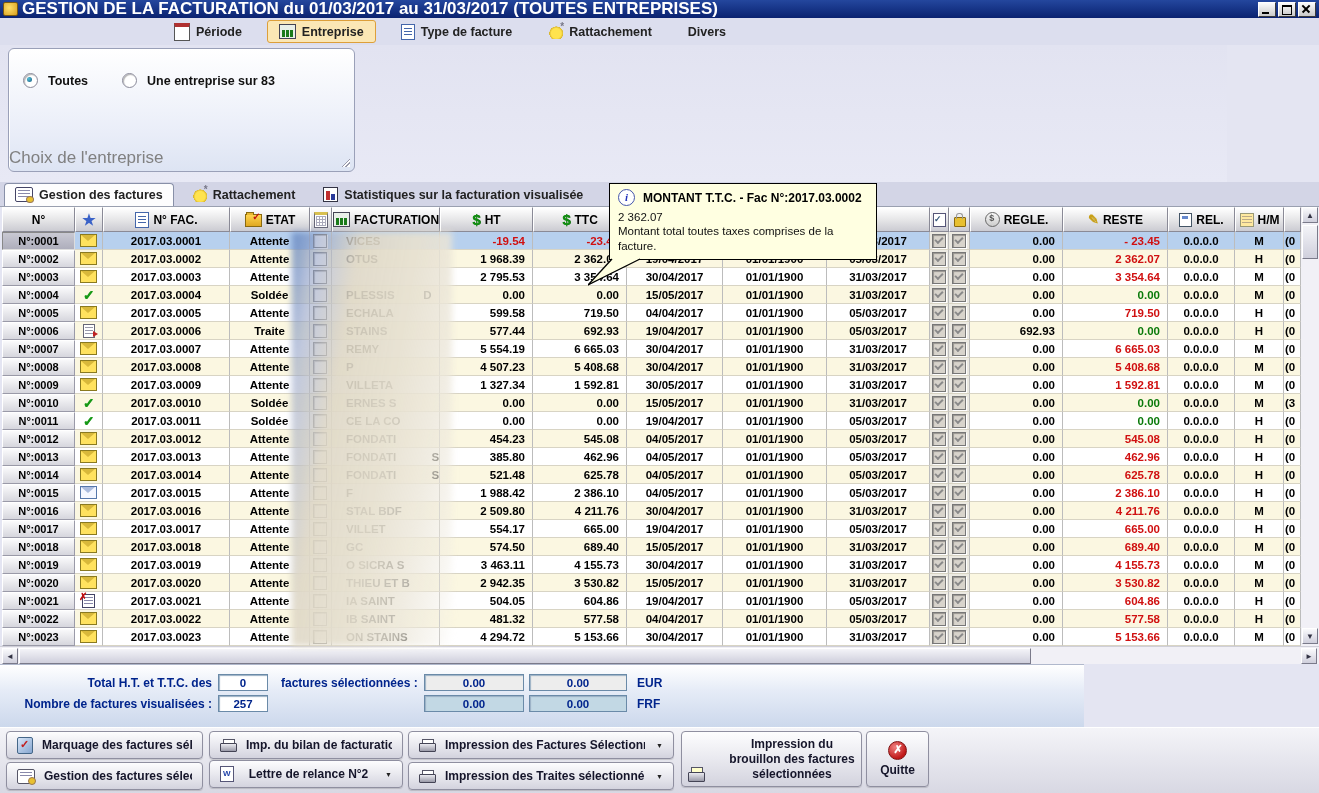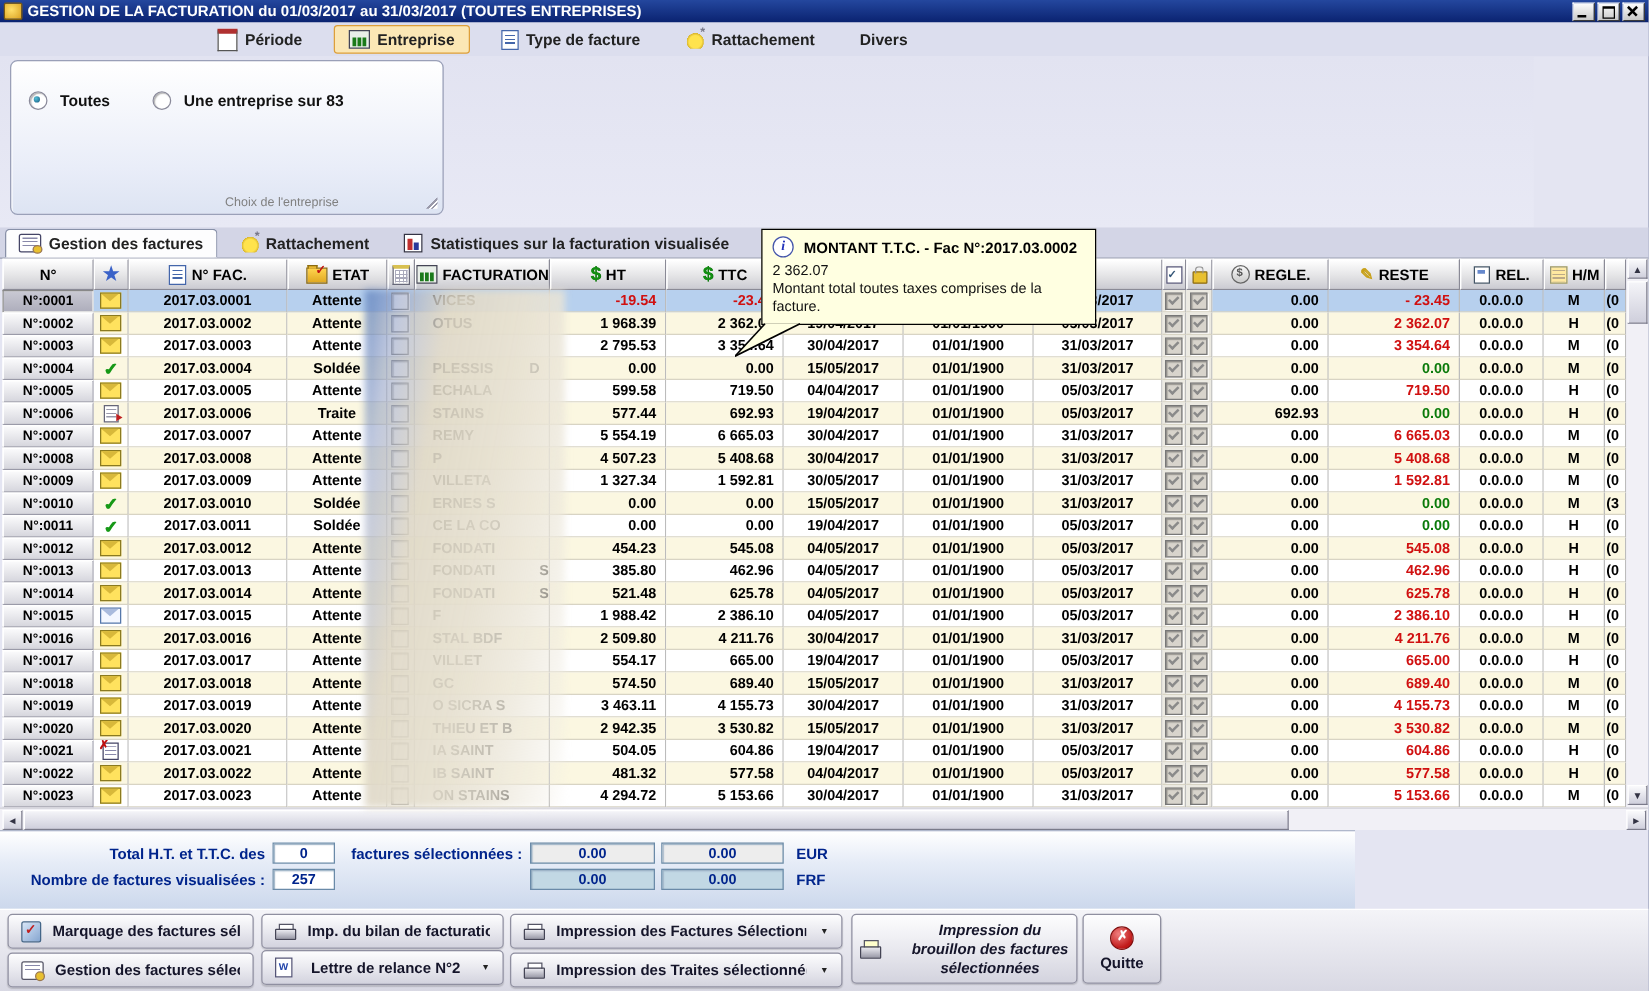--- a/index.html
+++ b/index.html
@@ -1,19 +1,19 @@
 <!DOCTYPE html>
 <html><head>
 <meta charset="utf-8">
 <style>
   html,body{margin:0;padding:0;background:#9aa0b4;}
   #win{position:relative;width:1319px;height:793px;background:#e4e5f2;font-family:"Liberation Sans",sans-serif;overflow:hidden;outline:1px solid #5a6a9a;}
   
   .titlebar{position:absolute;left:0;top:0;width:1319px;height:18px;background:linear-gradient(#24479e,#0a2270);display:flex;align-items:center;padding:0 3px;box-sizing:border-box;}
-  .titlebar .ttl{color:#fff;font-weight:bold;font-size:12px;margin-left:4px;white-space:nowrap;text-align:right;}
+  .titlebar .ttl{color:#fff;font-weight:bold;font-size:17px;margin-left:4px;white-space:nowrap;text-align:right;}
   .winbtns{margin-left:auto;display:flex;gap:2px;}
   .wbtn{width:16px;height:13px;background:linear-gradient(#fcfcfc,#c9c9c9);border:1px solid;border-color:#fff #3a3a3a #3a3a3a #fff;position:relative;}
   .g-min{position:absolute;left:3px;bottom:2px;width:7px;height:2px;background:#000;}
   .g-max{position:absolute;left:3px;top:2px;width:8px;height:7px;border:1px solid #000;border-top:2px solid #000;}
   .g-x1,.g-x2{position:absolute;left:2px;top:5px;width:10px;height:1.6px;background:#000;}
   .g-x1{transform:rotate(45deg);} .g-x2{transform:rotate(-45deg);}
   .ic-app{display:inline-block;width:13px;height:12px;background:radial-gradient(circle at 40% 40%,#ffe06a,#d9a020);border:1px solid #7a5a10;border-radius:2px;}
   
   .ic{display:inline-block;position:relative;vertical-align:middle;flex:none;line-height:1;}
   .ic-star{color:#3a62c8;font-size:15px;} .ic-dollar{color:#129012;font-size:15px;font-weight:bold;text-shadow:.5px 0 #0a600a;}
@@ -77,21 +77,21 @@
   .tabstrip{position:absolute;left:0;top:18px;width:1319px;height:27px;background:#dcdeee;display:flex;align-items:center;padding-left:163px;gap:14px;box-sizing:border-box;}
   .ftab{display:flex;align-items:center;gap:6px;padding:3px 11px;font-size:12.5px;font-weight:bold;color:#222;cursor:default;}
   .ftab.on{background:#fbe7b5;border:1px solid #dd9f3a;border-radius:3px;}
   
   .filterpanel{position:absolute;left:0;top:45px;width:1227px;height:137px;background:linear-gradient(#e2e3f1,#e8e9f5);}
   .groupbox{position:absolute;left:8px;top:3px;width:345px;height:122px;border:1px solid #9aa0b8;border-radius:6px;background:linear-gradient(#ffffff,#e9edf8 70%,#dde4f3);box-shadow:1px 1px 0 #fff inset;}
   .radrow{position:absolute;left:14px;top:24px;display:flex;align-items:center;gap:10px;}
   .radio{width:13px;height:13px;border-radius:50%;background:#fff;border:1px solid #8a8a9a;box-shadow:inset 1px 1px 1px rgba(0,0,0,.3);position:relative;}
   .radio.on::after{content:"";position:absolute;left:3px;top:3px;width:5px;height:5px;border-radius:50%;background:radial-gradient(circle at 35% 35%,#55c0d8,#155a80);}
   .radlab{font-size:12.5px;font-weight:bold;color:#111;margin-right:24px;}
-  .gcap{position:absolute;left:0;bottom:3px;width:100%;text-align:center;color:#808080;font-size:10px;margin-left:44px;}
+  .gcap{position:absolute;left:0;bottom:3px;width:100%;text-align:left;color:#808080;font-size:17px;}
   .grip{position:absolute;right:4px;bottom:4px;width:9px;height:9px;background:linear-gradient(135deg,transparent 50%,#99a 50%,#99a 60%,#fff 60%,#fff 70%,#99a 70%,#99a 80%,#fff 80%);}
   
   .viewtabs{position:absolute;left:0;top:182px;width:1319px;height:25px;background:#d3d5e6;display:flex;align-items:flex-end;padding-left:4px;gap:8px;box-sizing:border-box;border-bottom:1px solid #9aa0b0;}
   .vtab{display:flex;align-items:center;gap:6px;padding:3px 10px 4px;font-size:12.5px;font-weight:bold;color:#222;}
   .vtab.on{background:#fdfdfe;border:1px solid #8890a8;border-bottom:none;border-radius:4px 4px 0 0;}
   
   .gridwrap{position:absolute;left:2px;top:207px;width:1299px;height:439px;background:#fff;}
   .ghead,.gbody{display:grid;grid-template-columns:73px 28px 127px 80px 22px 108px 93px 94px 96px 104px 103px 19px 21px 93px 105px 67px 49px 17px;}
   .ghead{grid-auto-rows:25px;} .gbody{grid-auto-rows:18px;}
   .hc{background:linear-gradient(#ffffff,#e4e4e6 55%,#cbcbd2);border:1px solid;border-color:#fff #8a8a96 #8a8a96 #fff;display:flex;align-items:center;justify-content:center;gap:4px;font-weight:bold;font-size:12px;color:#000;overflow:hidden;box-sizing:border-box;}
@@ -903,21 +903,21 @@
     <span class="tlab" style="left:637px;top:11px;">EUR</span>
     <span class="tlab" style="left:0;top:32px;width:212px;text-align:right;">Nombre de factures visualisées :</span>
     <span class="tbox" style="left:218px;top:30px;width:50px;">257</span>
     <span class="tbox blue" style="left:424px;top:30px;width:100px;">0.00</span>
     <span class="tbox blue" style="left:529px;top:30px;width:98px;">0.00</span>
     <span class="tlab" style="left:637px;top:32px;">FRF</span>
   </div>
 
   <div class="btnpanel" id="btnpanel">
     <div class="bigbtn col" style="left:681px;top:3px;width:181px;height:56px;">
-      <span style="display:flex;align-items:center;gap:24px;font-style:italic;">
+      <span style="display:flex;align-items:flex-end;gap:24px;">
         <span class="ic ic-printdraft"></span>
         <span class="lbl" style="white-space:normal;line-height:1.25;">Impression du brouillon des factures sélectionnées</span>
       </span>
     </div>
     <div class="bigbtn col" style="left:866px;top:3px;width:63px;height:56px;">
       <span class="ic ic-quit"></span>
       <span class="lbl">Quitte</span>
     </div>
   <div class="abtn" style="left: 6px; top: 3px; width: 197px;">
         <span class="ic ic-marquage"></span>

